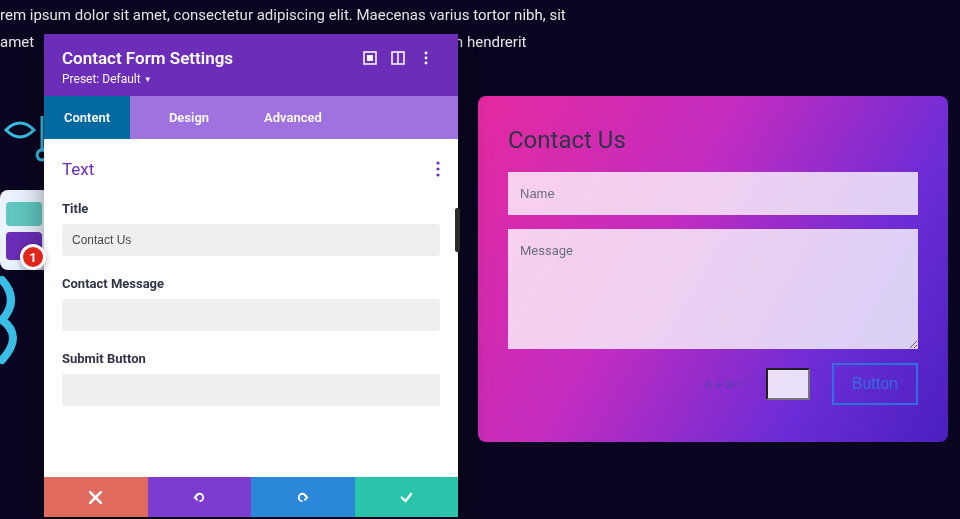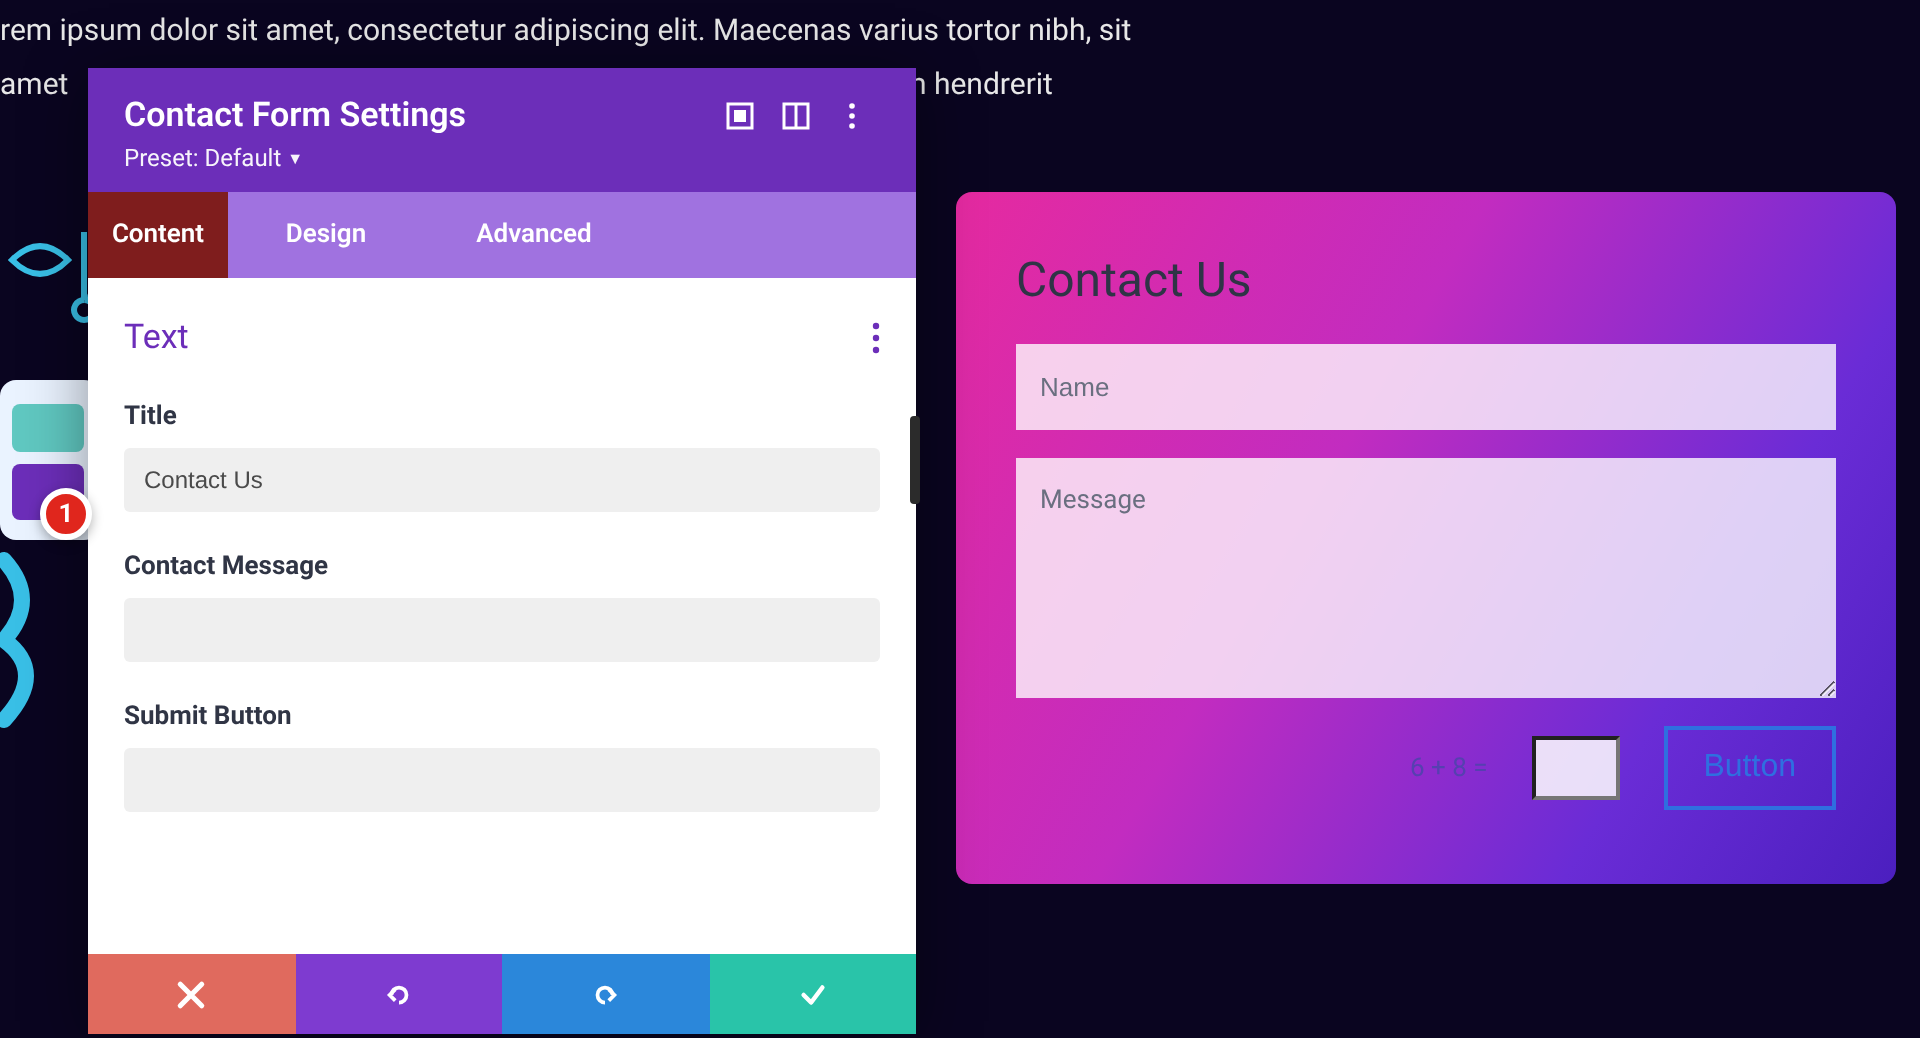--- a/index.html
+++ b/index.html
@@ -38,22 +38,22 @@
   .head-icon { width: 28px; text-align: center; font-size: 14px; cursor: pointer; }
   .head-icon svg { width: 14px; height: 14px; display: block; margin: 0 auto; }
   .preset { font-size: 12px; margin-top: 4px; opacity: .95; }
   .preset .caret { display:inline-block; margin-left:3px; font-size:8px; vertical-align:middle; }
 
   .tabs { display: flex; background: #a072e0; }
   .tab {
     padding: 14px 0; text-align: center; color: #fff; font-size: 13px; font-weight: 600;
     cursor: pointer;
   }
-  .tab.content { width: 70px; background: #7f1d1d; }
-  .tab.design { width: 98px; }
+  .tab.content { width: 86px; background: #0369a1; }
+  .tab.design { width: 98px; margin-left: 10px; }
   .tab.advanced { width: 110px; }
 
   .body {
     background: #fff; padding: 20px 18px 40px; height: 338px; position: relative;
   }
   .section-head { display: flex; align-items: center; margin-bottom: 22px; }
   .section-title {
     color: #6c2eb9; font-size: 17px; font-weight: 400; flex: 1;
   }
   .section-menu {

